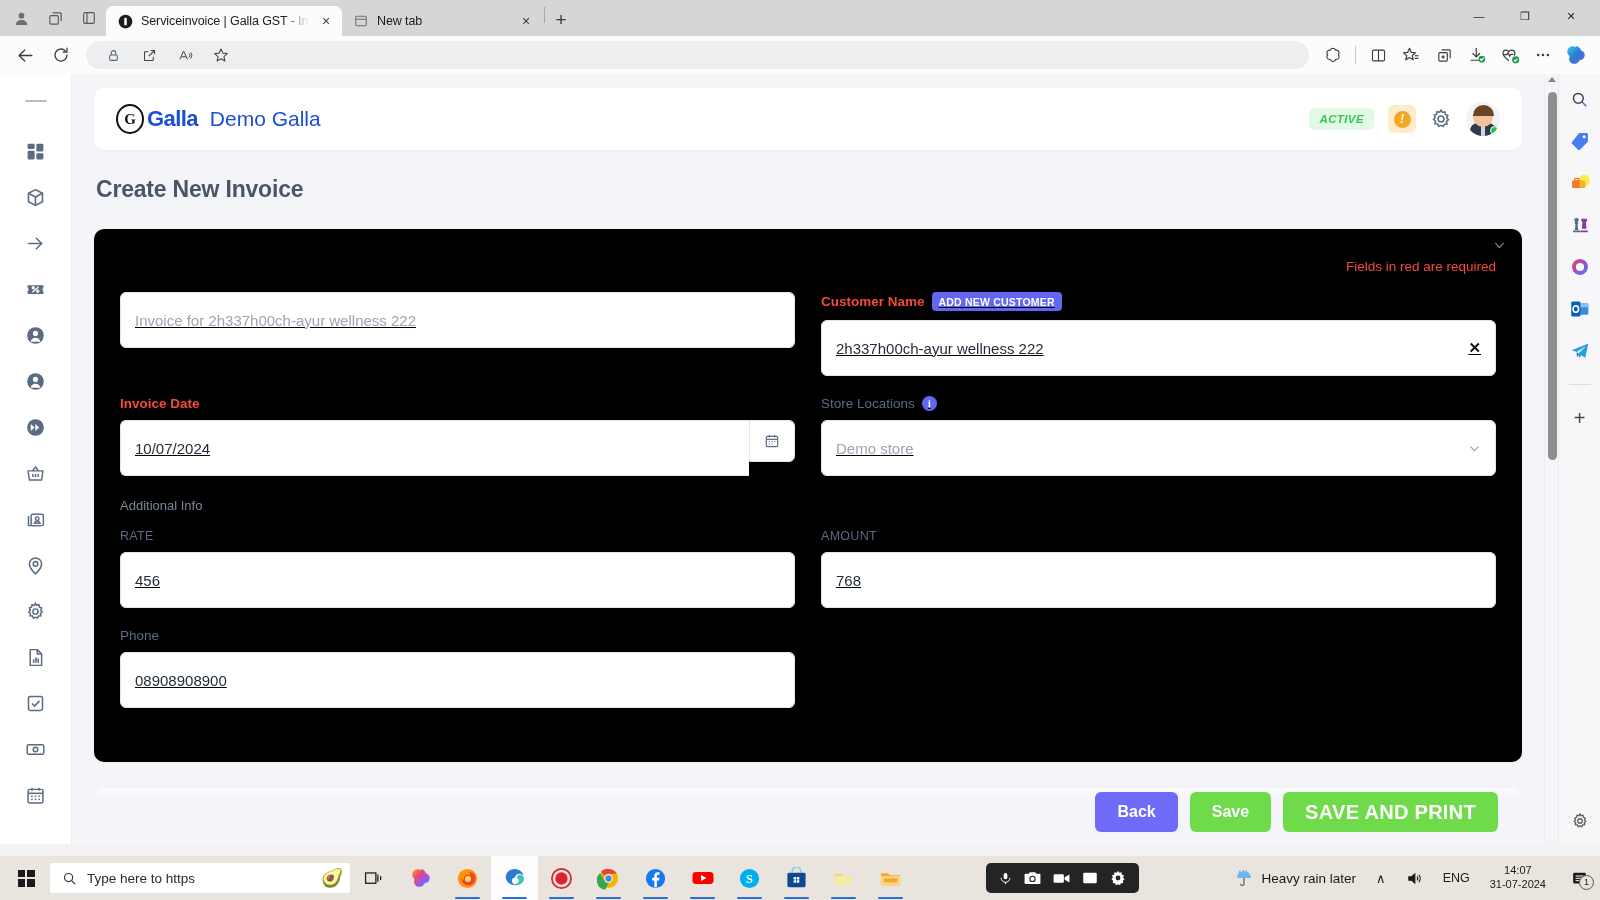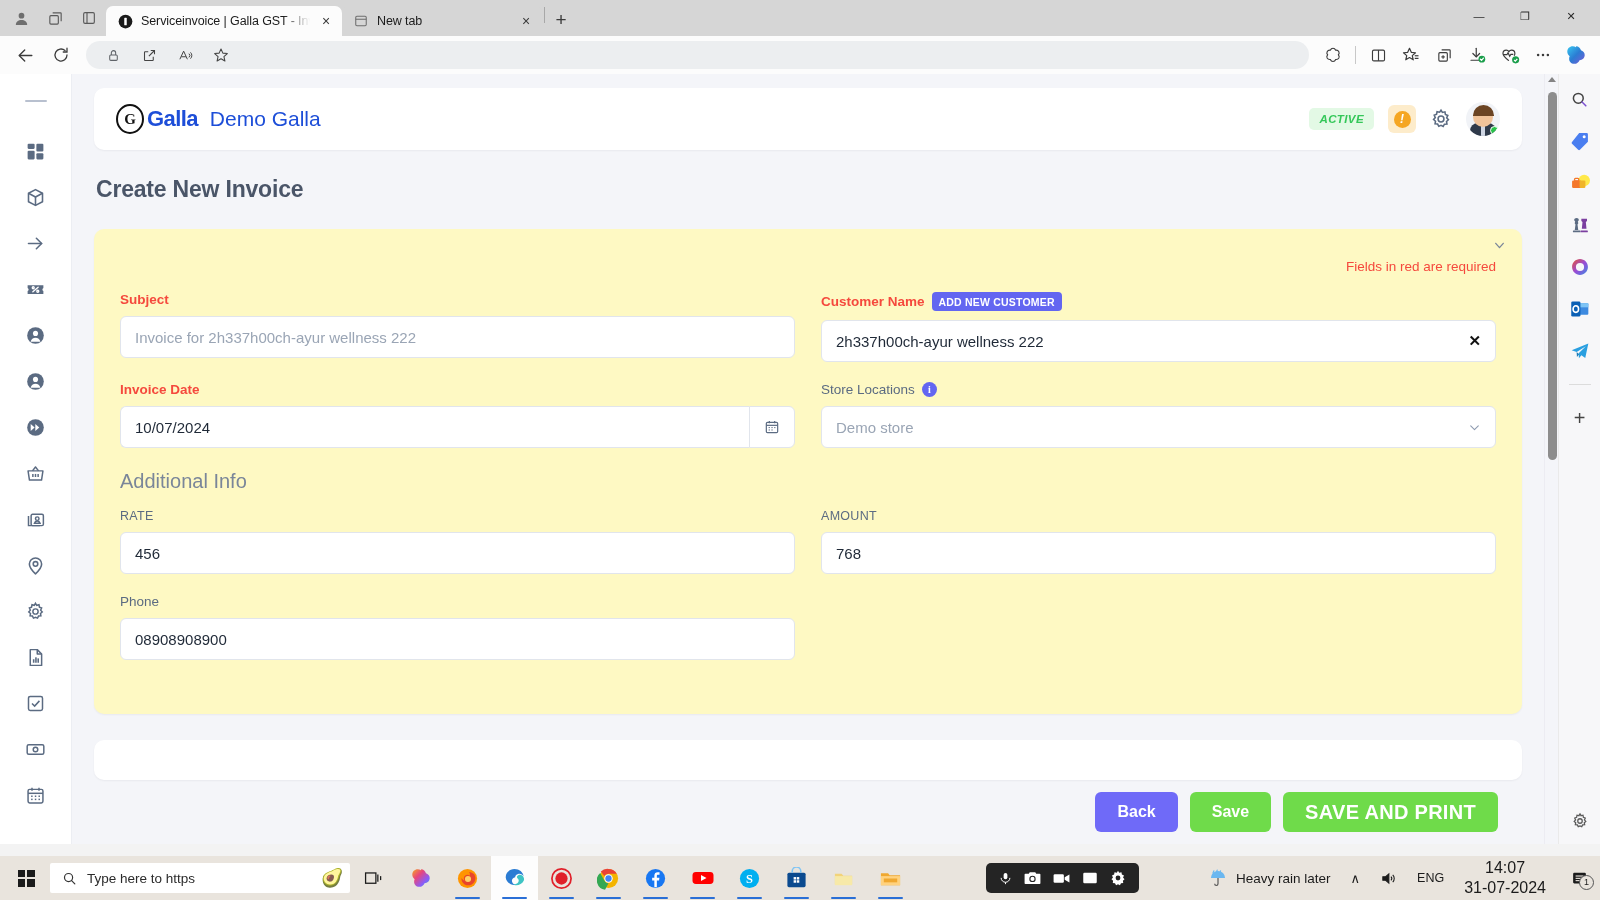--- a/index.html
+++ b/index.html
@@ -110,58 +110,59 @@
   }
   .avatar .head { width:20px;height:20px;border-radius:50%;background:#f0c39a;position:absolute;top:5px;left:7px;}
   .avatar .hair { width:21px;height:11px;border-radius:11px 11px 0 0;background:#6b4423;position:absolute;top:3px;left:6.5px;}
   .avatar .body { width:26px;height:13px;border-radius:8px 8px 0 0;background:#2f3a4a;position:absolute;bottom:0;left:4px;}
   .avatar .tie { width:4px;height:10px;background:#cfd6e3;position:absolute;bottom:0;left:15px;}
   .avatar .onl { width:9px;height:9px;border-radius:50%;background:#29c24a;position:absolute;bottom:1px;right:1px;border:1.5px solid #fff;}
 
   .page-title { font-size: 23px; font-weight: 700; color: #4a5568; margin: 26px 0 0 2px; letter-spacing: -0.2px; }
 
   .card {
-    margin-top: 26px; background: #fef9c3; border-radius: 10px;
+    margin-top: 26px; background: #000000; border-radius: 10px;
     padding: 18px 26px 34px 26px; box-shadow: 0 1px 2px rgba(16,24,40,.05);
     position: relative;
+    text-decoration: underline;
   }
   .card-collapse { position: absolute; right: 16px; top: 10px; color: #7a8699; font-size: 11px; }
   .required-note { text-align: right; color: #f5493d; font-size: 13.5px; margin-top: 12px; }
 
   .grid { display: grid; grid-template-columns: 1fr 1fr; column-gap: 26px; row-gap: 0; margin-top: 18px; }
   .field { margin-bottom: 20px; }
   .lbl { font-size: 13.5px; color: #5b6b82; margin-bottom: 9px; display: flex; align-items: center; gap: 7px; }
   .lbl.req { color: #f5493d; font-weight: 700; }
   .lbl.caps { font-size: 12.5px; letter-spacing: .3px; }
   .pill-add {
     background: #6366f1; color: #fff; font-size: 10.5px; font-weight: 700;
     padding: 3.5px 7px; border-radius: 4px; letter-spacing: .2px;
   }
   .info-i {
     width: 15px; height: 15px; border-radius: 50%; background: #6366f1; color: #fff;
     font-size: 10px; font-weight: 700; display:flex;align-items:center;justify-content:center;
     font-family: "Liberation Serif", serif;
   }
   .input {
-    height: 42px; border: 1px solid #e1e5ec; border-radius: 6px; background: #fff;
+    height: 56px; border: 1px solid #e1e5ec; border-radius: 6px; background: #fff;
     display: flex; align-items: center; padding: 0 14px; font-size: 15px; color: #1f2937;
     position: relative;
   }
   .input.ph { color: #9aa5b5; }
   .input .val { flex: 1 1 auto; white-space: nowrap; overflow: hidden; }
   .input .clear-x { color: #111; font-size: 15px; font-weight: 700; margin-left: 8px; }
   .input .chev { color: #8e9bb0; font-size: 12px; margin-left: 8px; }
   .input-group { display: flex; }
   .input-group .input { flex: 1 1 auto; border-radius: 6px 0 0 6px; border-right: none; }
   .cal-btn {
     width: 46px; height: 42px; border: 1px solid #e1e5ec; border-left: 1px solid #e1e5ec;
     border-radius: 0 6px 6px 0; background: #fff;
     display: flex; align-items: center; justify-content: center; color: #5b6b82;
   }
-  .section-sub { font-size: 20px; color: #7a8699; margin: 2px 0 16px 0; }
+  .section-sub { font-size: 13px; color: #7a8699; margin: 2px 0 16px 0; }
 
   .card2 { margin-top: 26px; background: #fff; border-radius: 10px; height: 40px; box-shadow: 0 1px 2px rgba(16,24,40,.05); }
 
   .action-bar {
     position: absolute; left: 22px; right: 22px; bottom: 0; height: 64px;
     display: flex; align-items: center; justify-content: flex-end; gap: 12px;
     background: linear-gradient(to bottom, rgba(244,245,249,0) 0%, #f4f5f9 36%);
     padding-right: 24px;
   }
   .btn { border: none; border-radius: 6px; color: #fff; font-size: 16px; font-weight: 700; height: 40px; padding: 0 22px; font-family:"Liberation Sans", sans-serif;text-align:right; }
@@ -202,21 +203,21 @@
   .avo { font-size: 18px; }
   .tb-app { width: 47px; height: 44px; display: flex; align-items: center; justify-content: center; position: relative; }
   .tb-app.running::after { content:""; position:absolute; bottom:1px; left:11px; width:25px; height:2.5px; background:#2a6fd6; border-radius:2px;}
   .tb-app.active { background: #fdfdfd; }
   .rec-toolbar {
     display: flex; align-items: center; gap: 10px; background: #242424; border-radius: 5px;
     height: 30px; padding: 0 12px; margin-left: 72px; color: #fff; font-size: 15px;
   }
   .tray { margin-left: auto; display: flex; align-items: center; gap: 20px; padding-right: 8px; font-size: 12.5px; color: #1b1b1b; }
   .weather { display: flex; align-items: center; gap: 8px; font-size: 13.5px; }
-  .clock { text-align: center; line-height: 1.25; font-size: 16px; }
+  .clock { text-align: center; line-height: 1.25; font-size: 11px; }
   .notif { position: relative; width: 26px; display:flex;align-items:center;justify-content:center; }
   .notif .cnt {
     position: absolute; bottom: -3px; right: -2px; width: 15px; height: 15px; border-radius: 50%;
     border: 1px solid #555; font-size: 9px; display:flex;align-items:center;justify-content:center; background:#e9e4dd;
   }
   svg { display: block; }
 </style>
 </head>
 <body>
 
@@ -548,21 +549,20 @@
         <div class="card-collapse">
           <svg width="13" height="13" viewBox="0 0 24 24" fill="none" stroke="#7a8699" stroke-width="2.4" stroke-linecap="round" stroke-linejoin="round">
               <polyline points="5,8 12,16 19,8"></polyline>
             </svg>
         </div>
         <div class="required-note">Fields in red are required</div>
 
         <div class="grid">
 
           <div class="field">
-            <div class="lbl req">Subject</div>
             <div class="input ph">
               <span class="val">Invoice for 2h337h00ch-ayur wellness 222</span>
             </div>
           </div>
 
           <div class="field">
             <div class="lbl req">
               <span>Customer Name</span>
               <span class="pill-add">ADD NEW CUSTOMER</span>
             </div>

